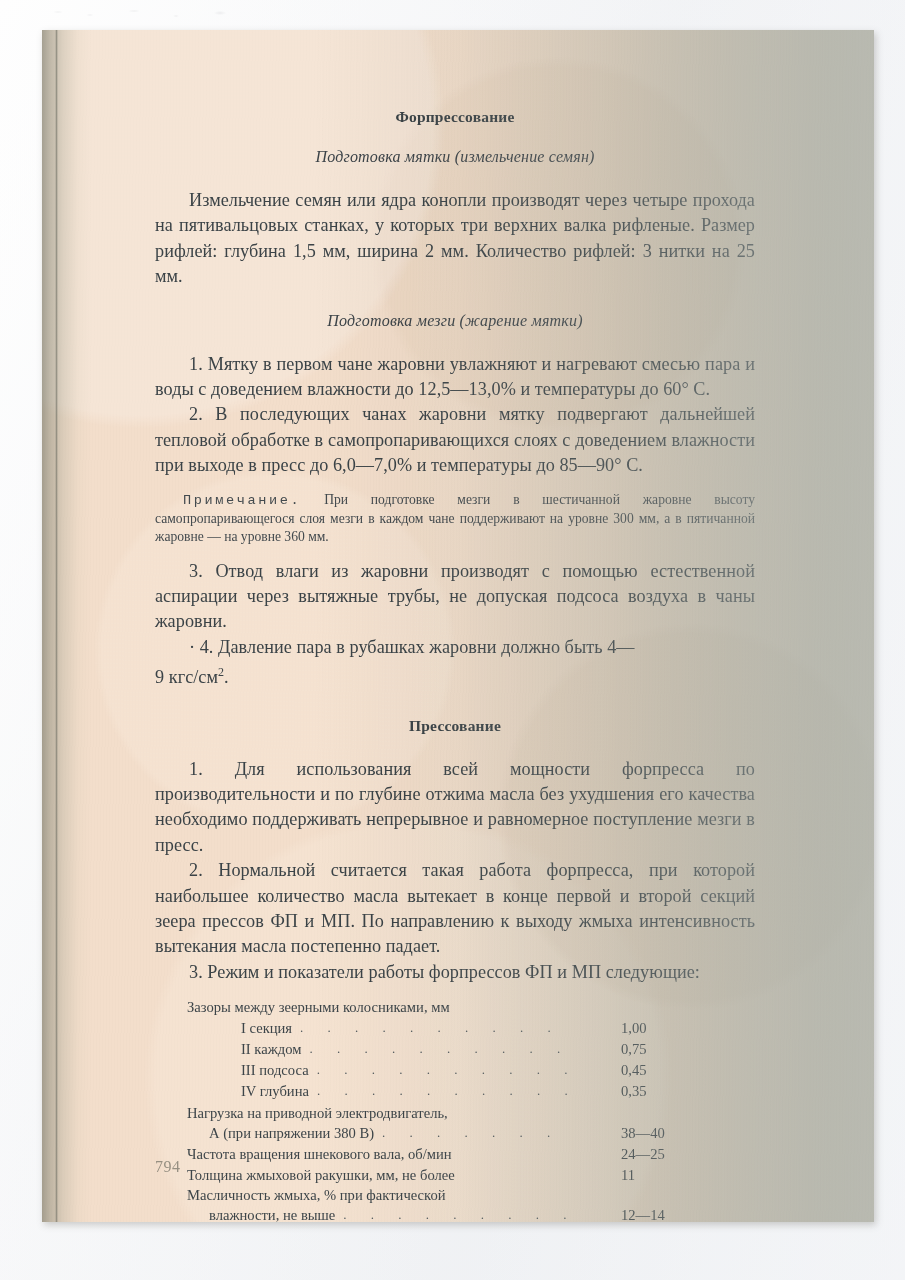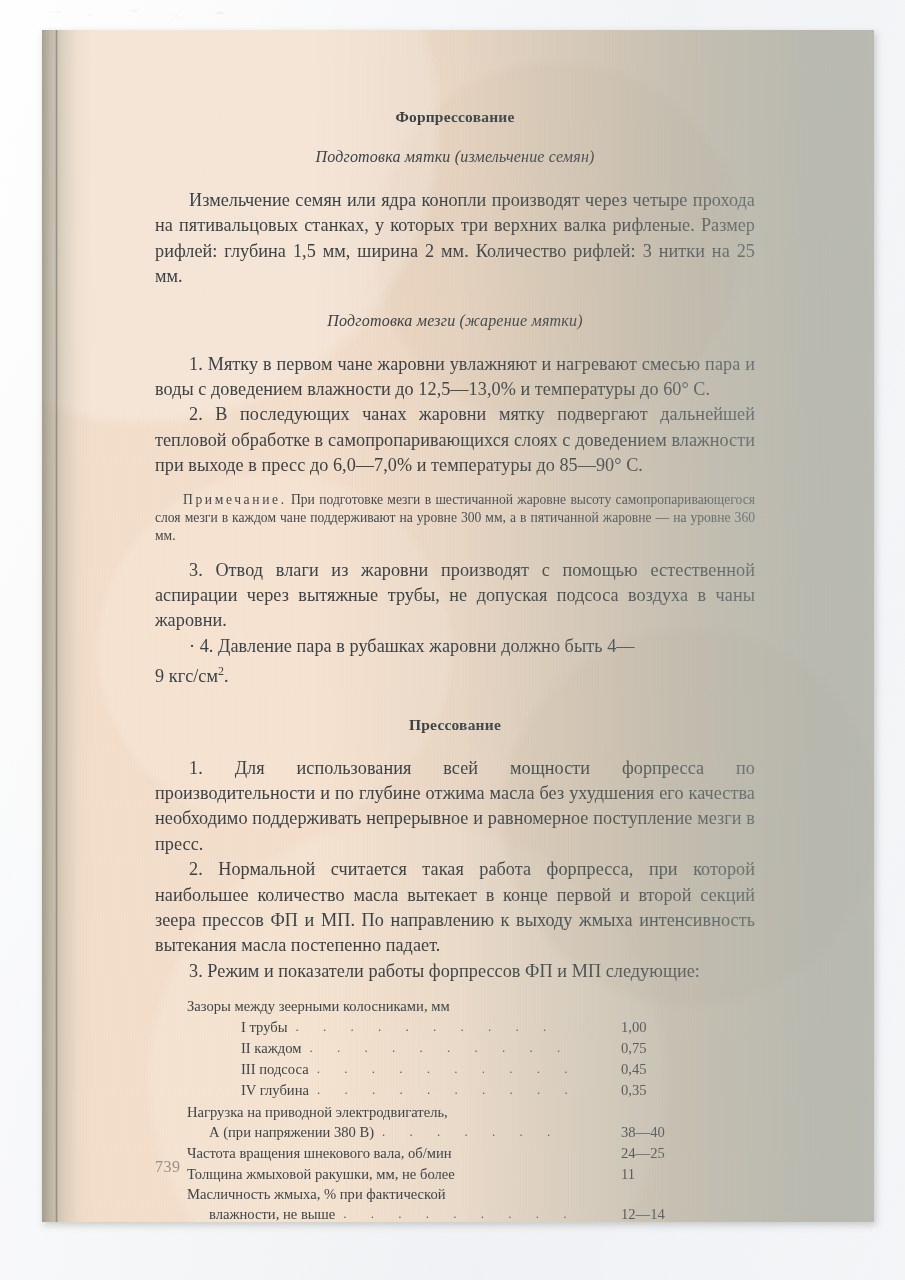--- a/index.html
+++ b/index.html
@@ -133,21 +133,21 @@
   p.body.noindent{text-indent:0;}
 
   p.note{
     margin:0;
     font-size:13.6px;
     line-height:18.3px;
     text-align:justify;
     text-indent:28px;
     color:#434a4e;
   }
-  .note-lead{letter-spacing:2.6px;}
+  .note-lead{letter-spacing:2.6px;font-family:Liberation Mono, monospace;}
   .gap-2{height:22px;}
   .gap-3{height:26px;}
   .gap-4{height:12px;}
 
   
   #spec-block{
     margin-left:32px;
     margin-top:12px;
     font-size:14.6px;
     line-height:20.3px;
@@ -247,21 +247,21 @@
 
     <p class="body">2. Нормальной считается такая работа форпресса, при которой наибольшее количество масла вытекает в конце первой и второй секций зеера прессов ФП и МП. По направлению к выходу жмыха интенсивность вытекания масла постепенно падает.</p>
 
     <p class="body">3. Режим и показатели работы форпрессов ФП и МП следующие:</p>
 
     <div id="spec-block" style="position: relative;">
         <div class="spec-row">
           <span class="spec-label">Зазоры между зеерными колосниками, мм</span>
         </div>
         <div class="spec-row">
-          <span class="spec-label ind1">I   трубы</span>
+          <span class="spec-label ind1">I   секция</span>
           <span class="spec-dots">.  .  .  .  .  .  .  .  .  .  .  .  .  .  .  .  .  .  .  .  .  .  .  .</span>
           <span class="spec-val">1,00</span>
         </div>
         <div class="spec-row">
           <span class="spec-label ind1">II  каждом</span>
           <span class="spec-dots">.  .  .  .  .  .  .  .  .  .  .  .  .  .  .  .  .  .  .  .  .  .  .  .</span>
           <span class="spec-val">0,75</span>
         </div>
         <div class="spec-row">
           <span class="spec-label ind1">III подсоса</span>
@@ -296,20 +296,20 @@
         </div>
         <div class="spec-row">
           <span class="spec-label ind2">влажности, не выше</span>
           <span class="spec-dots">.  .  .  .  .  .  .  .  .  .  .  .  .  .  .  .  .  .  .  .  .  .  .  .</span>
           <span class="spec-val">12—14</span>
         </div>
       </div>
 
   </div>
 
-  <div id="folio">739</div>
+  <div id="folio">794</div>
 
   <div id="right-cast"></div>
   <div id="right-cast2"></div>
   <div id="spine-shadow"></div>
   <div id="spine-line"></div>
 
 </div>
 
 </body></html>

